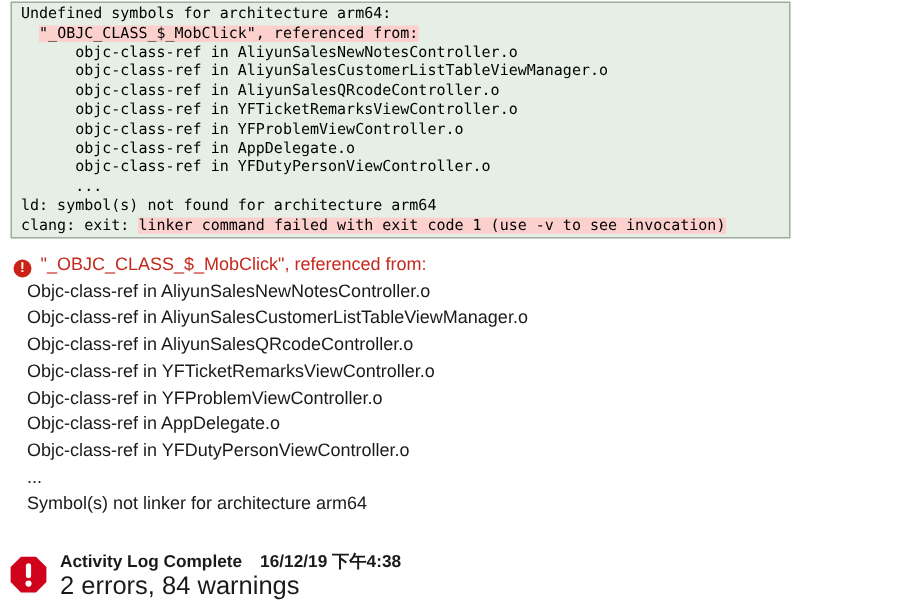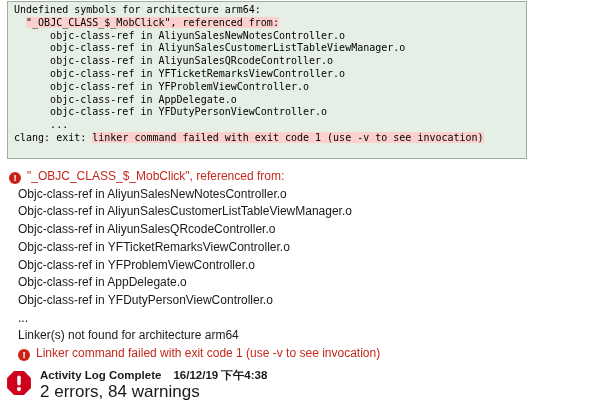--- a/index.html
+++ b/index.html
@@ -86,20 +86,21 @@
       <div class="code-line">Undefined symbols for architecture arm64:</div>
       <div class="code-line"><span>  </span><span class="hl">"_OBJC_CLASS_$_MobClick", referenced from:</span></div>
       <div class="code-line">      objc-class-ref in AliyunSalesNewNotesController.o</div>
       <div class="code-line">      objc-class-ref in AliyunSalesCustomerListTableViewManager.o</div>
       <div class="code-line">      objc-class-ref in AliyunSalesQRcodeController.o</div>
       <div class="code-line">      objc-class-ref in YFTicketRemarksViewController.o</div>
       <div class="code-line">      objc-class-ref in YFProblemViewController.o</div>
       <div class="code-line">      objc-class-ref in AppDelegate.o</div>
       <div class="code-line">      objc-class-ref in YFDutyPersonViewController.o</div>
       <div class="code-line">      ...</div>
+      <div class="code-line">ld: symbol(s) not found for architecture arm64</div>
       <div class="code-line"><span>clang: exit: </span><span class="hl">linker command failed with exit code 1 (use -v to see invocation)</span></div>
     </div>
 
   <div class="issues">
 
     <div class="issue-line first-error">
       <span class="err-badge">!</span><span class="red-text">"_OBJC_CLASS_$_MobClick", referenced from:</span>
     </div>
 
     <div>
@@ -107,25 +108,22 @@
         <div class="issue-line">Objc-class-ref in AliyunSalesCustomerListTableViewManager.o</div>
         <div class="issue-line">Objc-class-ref in AliyunSalesQRcodeController.o</div>
         <div class="issue-line">Objc-class-ref in YFTicketRemarksViewController.o</div>
         <div class="issue-line">Objc-class-ref in YFProblemViewController.o</div>
         <div class="issue-line">Objc-class-ref in AppDelegate.o</div>
         <div class="issue-line">Objc-class-ref in YFDutyPersonViewController.o</div>
       </div>
 
     <div class="issue-line">...</div>
 
-    <div class="issue-line">Linker(s) not found for architecture arm64</div>
+    <div class="issue-line">Symbol(s) not linker for architecture arm64</div>
 
-    <div class="issue-line">
-      <span class="err-badge">!</span><span class="red-text">Linker command failed with exit code 1 (use -v to see invocation)</span>
-    </div>
   </div>
 
   <div class="footer">
     <span class="octagon-wrap">
       <svg width="26" height="26" viewBox="0 0 24 24">
         <polygon points="7.4,1 16.6,1 23,7.4 23,16.6 16.6,23 7.4,23 1,16.6 1,7.4" fill="#d0021b"></polygon>
         <rect x="10.4" y="5" width="3.2" height="9.2" rx="1.6" fill="#ffffff"></rect>
         <circle cx="12" cy="17.6" r="1.9" fill="#ffffff"></circle>
       </svg>
     </span>

